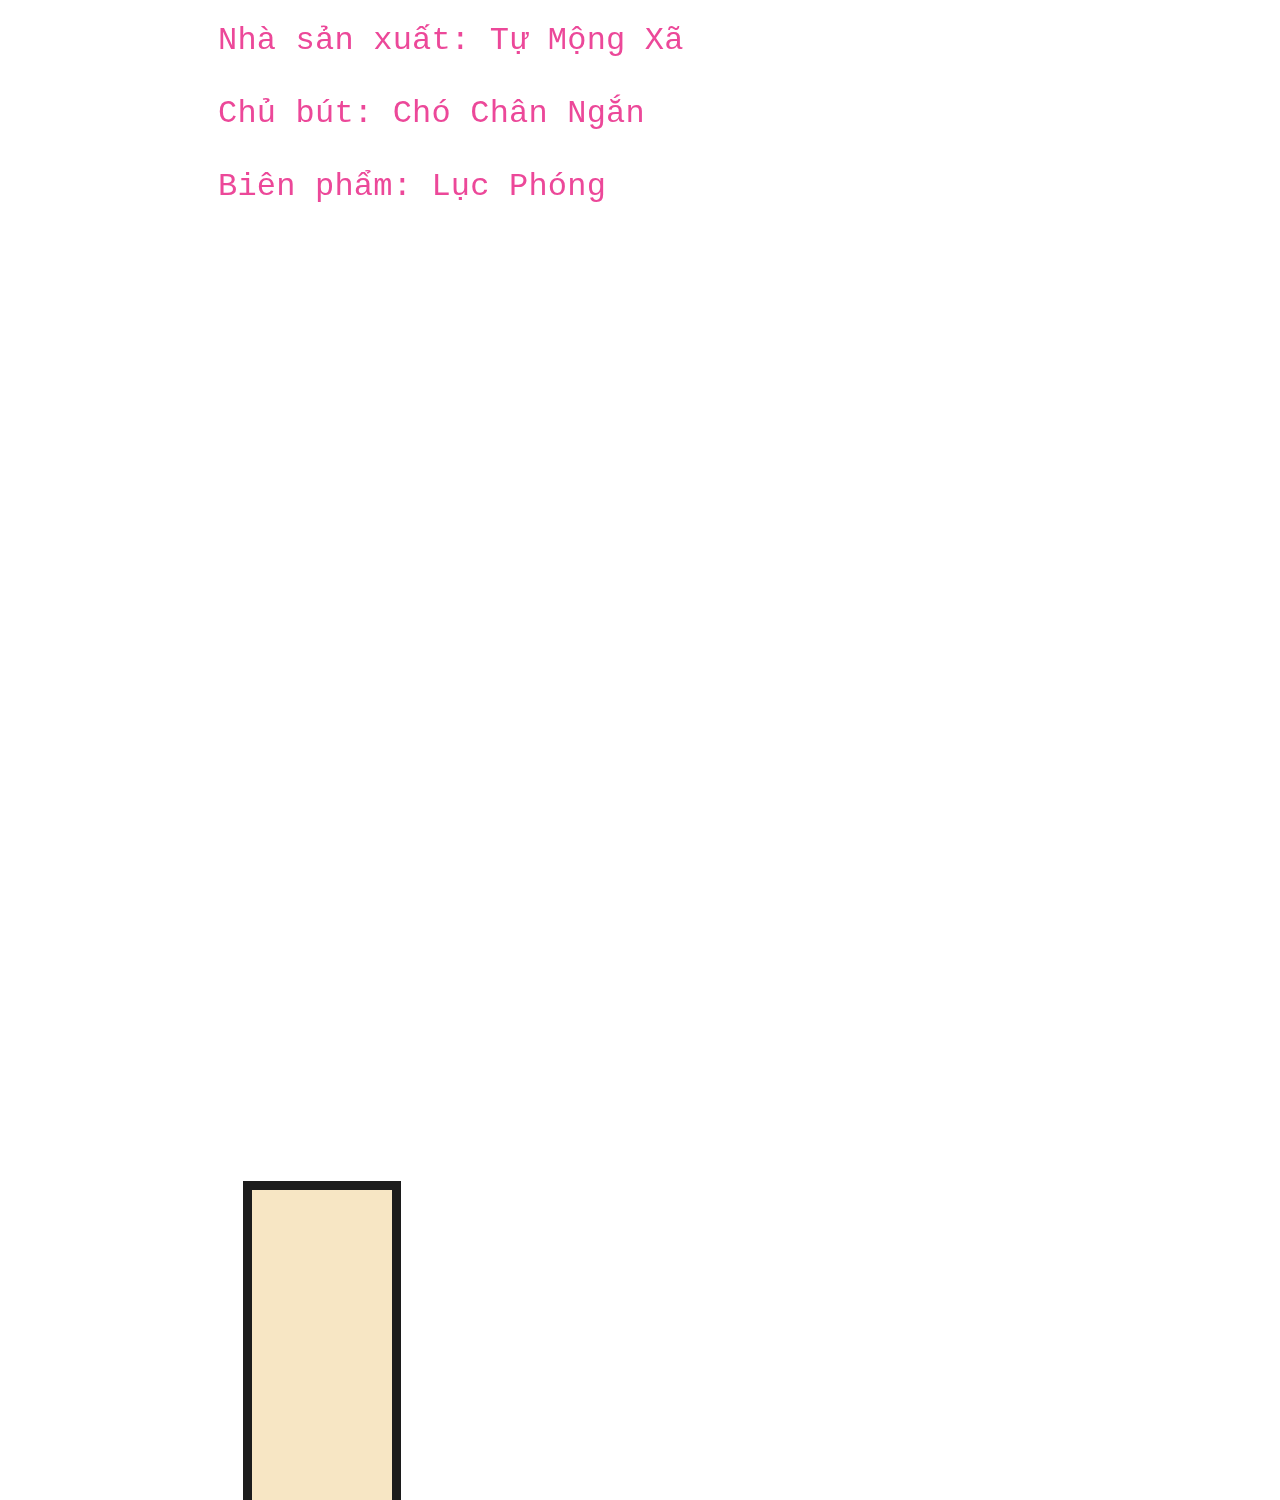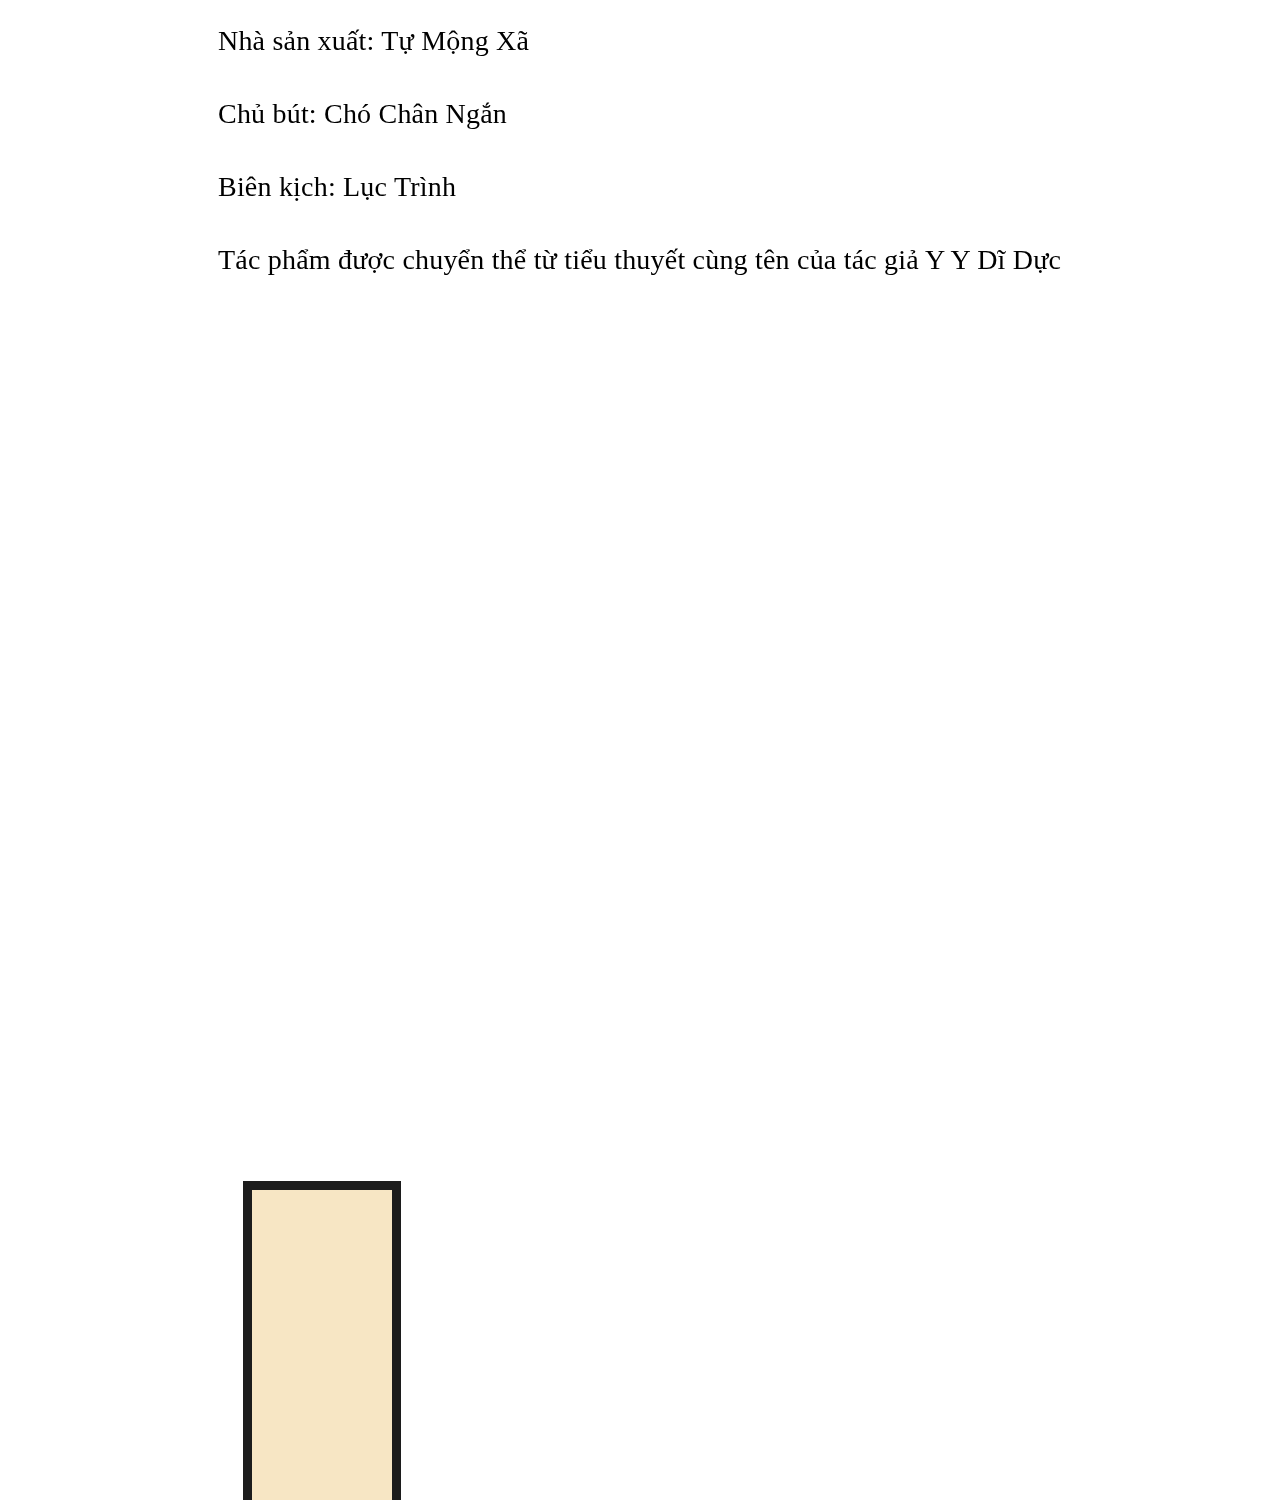--- a/index.html
+++ b/index.html
@@ -14,24 +14,24 @@
     font-family: "Liberation Serif", serif;
     overflow: hidden;
   }
   #credits {
     position: absolute;
     left: 218px;
     top: 4px;
     width: 1040px;
   }
   .credit-line {
-    font-family: Liberation Serif, serif;
-    font-size: 28px;
+    font-family: Liberation Mono, monospace;
+    font-size: 32px;
     line-height: 73px;
-    color: #000000;
+    color: #ec4899;
     font-weight: 500;
     letter-spacing: 0.2px;
     white-space: pre-wrap;
   }
   #panel-shape {
     position: absolute;
     left: 243px;
     top: 1181px;
     width: 158px;
     height: 319px;
@@ -40,17 +40,16 @@
     border-bottom: none;
     box-sizing: border-box;
   }
 </style>
 </head>
 <body>
 
 <div id="credits">
   <div class="credit-line">Nhà sản xuất: Tự Mộng Xã</div>
   <div class="credit-line">Chủ bút: Chó Chân Ngắn</div>
-  <div class="credit-line">Biên kịch: Lục Trình</div>
-  <div class="credit-line">Tác phẩm được chuyển thể từ tiểu thuyết cùng tên của tác giả Y Y Dĩ Dực</div>
+  <div class="credit-line">Biên phẩm: Lục Phóng</div>
 </div>
 
 <div id="panel-shape"></div>
 
 </body></html>

